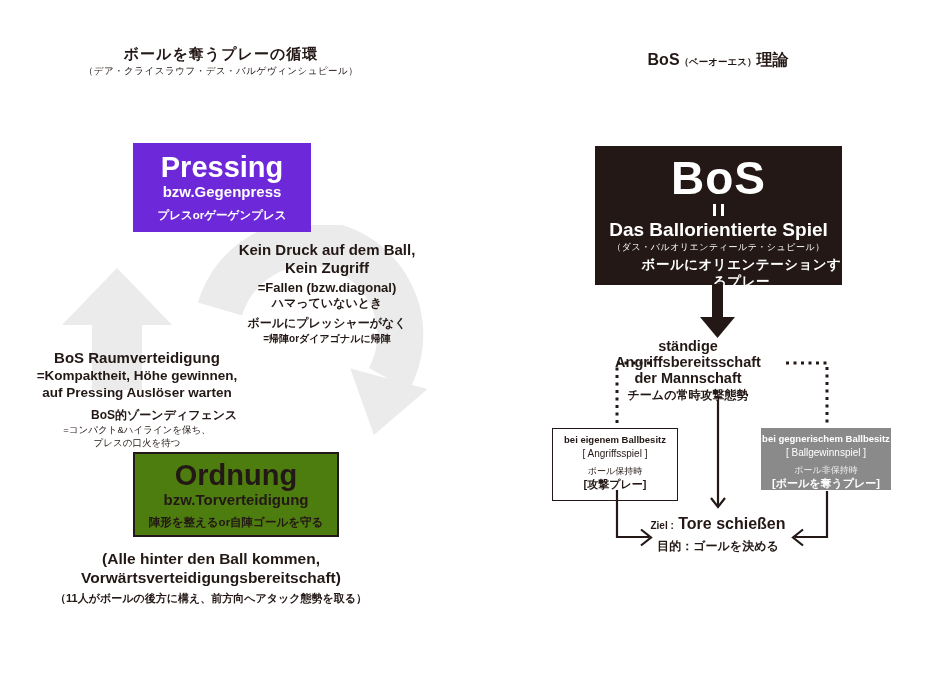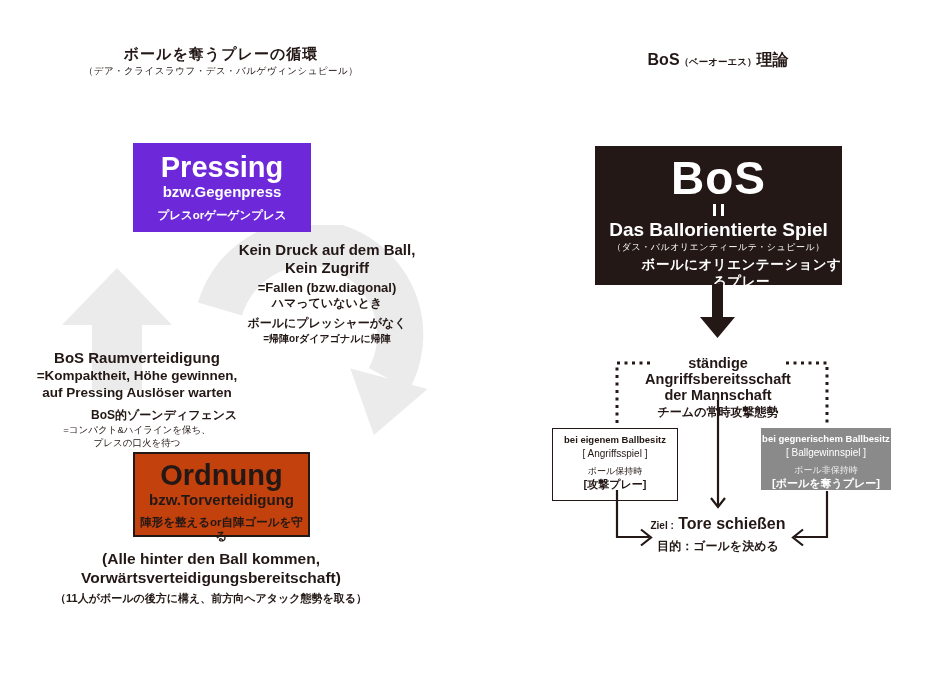--- a/index.html
+++ b/index.html
@@ -23,39 +23,39 @@
   .kein .g1{font-size:15px;font-weight:bold;line-height:18px;}
   .kein .g2{font-size:13px;font-weight:bold;line-height:17px;margin-top:2px;}
   .kein .j1{font-size:12px;font-weight:bold;line-height:15px;}
   .kein .j1.first{margin-top:5px;}
   .kein .j2{font-size:10px;font-weight:bold;line-height:13px;margin-top:1px;}
   .raum{left:137px;top:349px;}
   .raum .g1{font-size:15px;font-weight:bold;line-height:18px;text-align:center;}
   .raum .g2{font-size:13.5px;font-weight:bold;line-height:17px;}
   .raum .j1{font-size:12px;font-weight:bold;line-height:16px;margin-top:6px;text-align:right;}
   .raum .j2{font-size:9.5px;line-height:13px;}
-  .ordnung{left:133px;top:452px;width:177px;height:85px;background:#c2410c;border:2px solid #231815;padding-top:5px;}
+  .ordnung{left:133px;top:452px;width:206px;height:85px;background:#4d7c0f;border:2px solid #231815;padding-top:5px;}
   .ordnung .t1{font-size:29px;font-weight:bold;line-height:32px;}
   .ordnung .t2{font-size:15px;font-weight:bold;line-height:18px;}
   .ordnung .t3{font-size:11.5px;font-weight:bold;line-height:14px;margin-top:6px;}
   .l-bottom{left:211px;top:549px;}
   .l-bottom .g{font-size:15.5px;font-weight:bold;line-height:19px;}
   .l-bottom .j{font-size:11px;font-weight:bold;line-height:15px;margin-top:4px;}
   
   .r-title{left:718px;top:50px;font-weight:bold;}
   .r-title .big{font-size:16px;}
   .r-title .small{font-size:9.5px;}
   .bosbox{left:595px;top:146px;width:247px;height:139px;background:#231815;color:#fff;padding-top:7px;}
   .bosbox .t1{font-size:46px;font-weight:bold;line-height:50px;letter-spacing:1px;}
   .eq{height:13px;margin:1px 0 2px 0;}
   .eq i{display:inline-block;width:3px;height:12px;background:#fff;margin:0 2.5px;vertical-align:top;}
   .bosbox .t2{font-size:19px;font-weight:bold;line-height:22px;}
   .bosbox .t3{font-size:9px;line-height:12px;letter-spacing:.5px;}
   .bosbox .t4{font-size:13.5px;font-weight:bold;line-height:17px;margin-top:3px;letter-spacing:.5px;padding-left:46px;}
-  .staendige{left:718px;top:338px;margin-top:17px;}
+  .staendige{left:688px;top:338px;}
   .staendige .g{font-size:14.5px;font-weight:bold;line-height:16px;}
   .staendige .j{font-size:12px;font-weight:bold;line-height:15px;margin-top:2px;}
   .sidebox{padding-top:5px;}
   .sidebox .d1{font-size:9.5px;font-weight:bold;line-height:11px;}
   .sidebox .d2{font-size:10px;font-weight:normal;line-height:18px;}
   .sidebox .j1{font-size:9px;line-height:11px;margin-top:3px;}
   .sidebox .j2{font-size:11px;font-weight:bold;line-height:14px;}
   .attack{left:552px;top:428px;width:126px;height:73px;background:#fff;border:1.5px solid #231815;}
   .gewinn{left:761px;top:428px;width:130px;height:62px;background:#8a8a8a;color:#fff;}
   .gewinn .j1{color:#ededed;}

